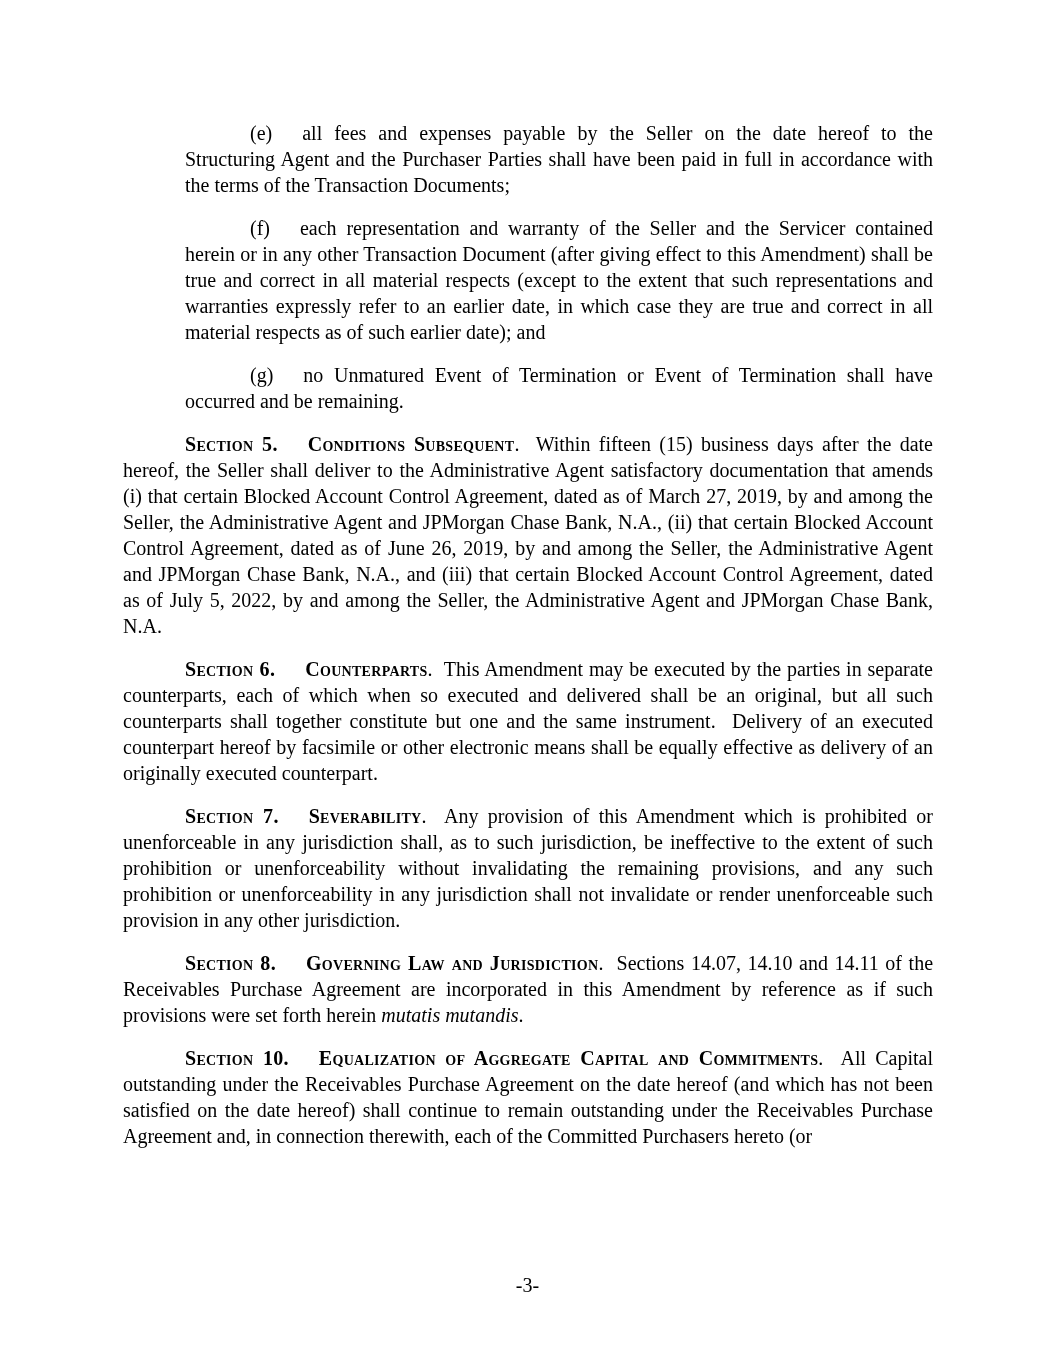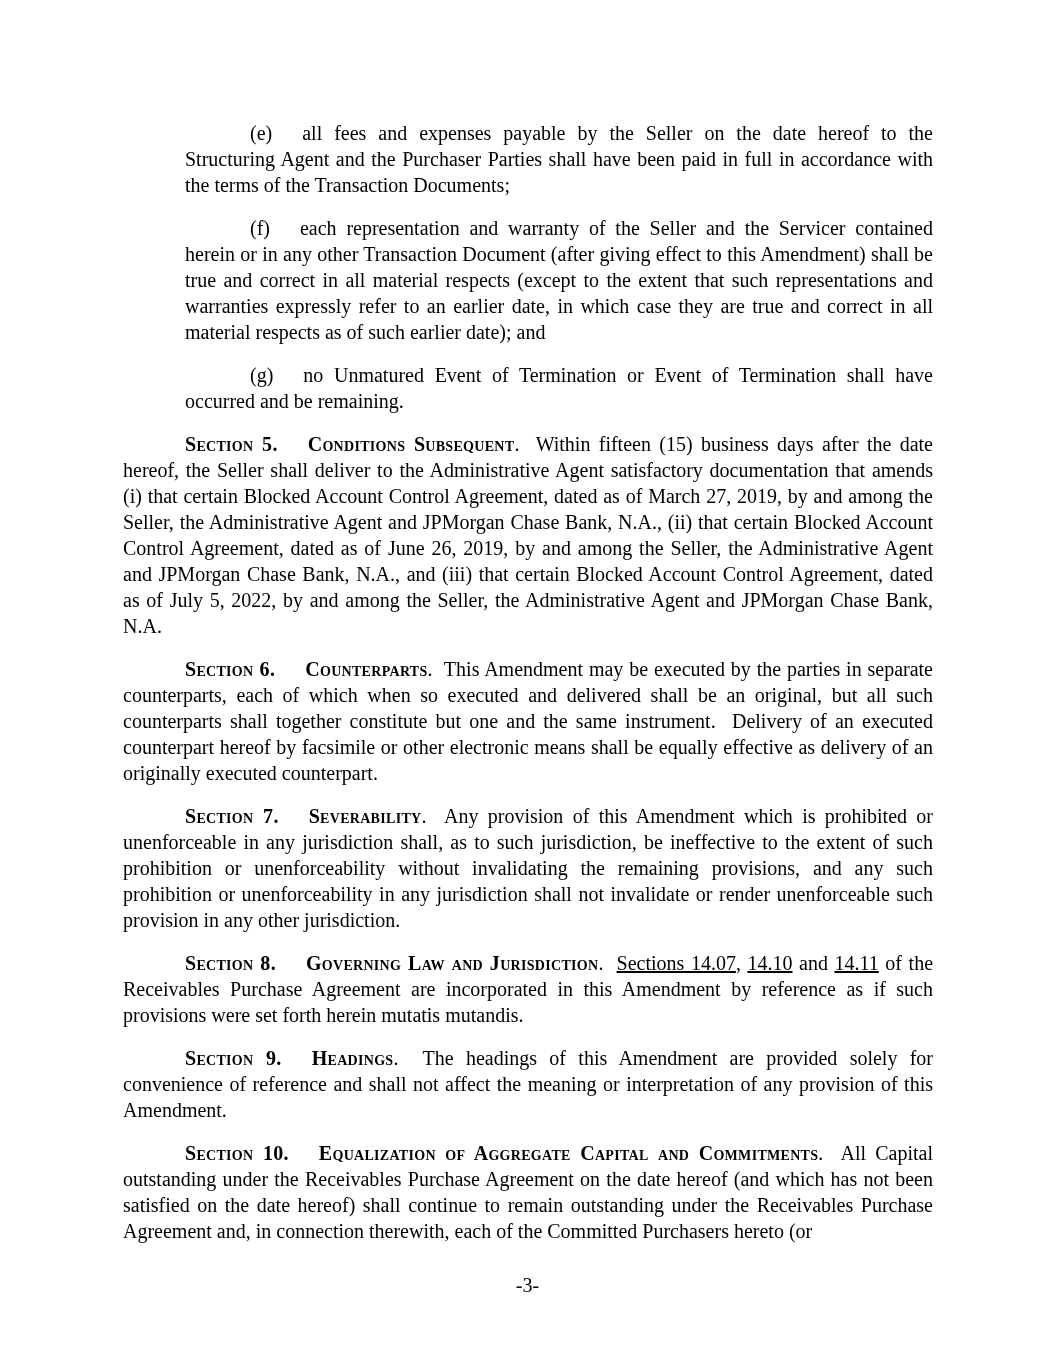--- a/index.html
+++ b/index.html
@@ -35,23 +35,23 @@
   .para.sub {
     margin-left: 62px;
     text-indent: 65px;
   }
   .sc {
     font-variant: small-caps;
     letter-spacing: 0.3px;
     font-weight: bold;
   }
   .u {
-    text-decoration: underline;
   }
   .i {
+    font-style: italic;
   }
   .tab {
     display: inline-block;
     width: 30px;
   }
   .page-number {
     position: absolute;
     top: 1272px;
     left: 0;
     width: 100%;
@@ -65,17 +65,16 @@
 
 <div class="page">
   <div class="content">
       <p class="para sub"><span>(e)</span><span class="tab"></span><span>all fees and expenses payable by the Seller on the date hereof to the Structuring Agent and the Purchaser Parties shall have been paid in full in accordance with the terms of the Transaction Documents;</span></p>
       <p class="para sub"><span>(f)</span><span class="tab"></span><span>each representation and warranty of the Seller and the Servicer contained herein or in any other Transaction Document (after giving effect to this Amendment) shall be true and correct in all material respects (except to the extent that such representations and warranties expressly refer to an earlier date, in which case they are true and correct in all material respects as of such earlier date); and</span></p>
       <p class="para sub"><span>(g)</span><span class="tab"></span><span>no Unmatured Event of Termination or Event of Termination shall have occurred and be remaining.</span></p>
       <p class="para section"><span class="sc">Section 5.</span><span class="tab"></span><span class="sc">Conditions Subsequent</span><span>.  Within fifteen (15) business days after the date hereof, the Seller shall deliver to the Administrative Agent satisfactory documentation that amends (i) that certain Blocked Account Control Agreement, dated as of March 27, 2019, by and among the Seller, the Administrative Agent and JPMorgan Chase Bank, N.A., (ii) that certain Blocked Account Control Agreement, dated as of June 26, 2019, by and among the Seller, the Administrative Agent and JPMorgan Chase Bank, N.A., and (iii) that certain Blocked Account Control Agreement, dated as of July 5, 2022, by and among the Seller, the Administrative Agent and JPMorgan Chase Bank, N.A.</span></p>
       <p class="para section"><span class="sc">Section 6.</span><span class="tab"></span><span class="sc">Counterparts</span><span>.  This Amendment may be executed by the parties in separate counterparts, each of which when so executed and delivered shall be an original, but all such counterparts shall together constitute but one and the same instrument.  Delivery of an executed counterpart hereof by facsimile or other electronic means shall be equally effective as delivery of an originally executed counterpart.</span></p>
       <p class="para section"><span class="sc">Section 7.</span><span class="tab"></span><span class="sc">Severability</span><span>.  Any provision of this Amendment which is prohibited or unenforceable in any jurisdiction shall, as to such jurisdiction, be ineffective to the extent of such prohibition or unenforceability without invalidating the remaining provisions, and any such prohibition or unenforceability in any jurisdiction shall not invalidate or render unenforceable such provision in any other jurisdiction.</span></p>
       <p class="para section"><span class="sc">Section 8.</span><span class="tab"></span><span class="sc">Governing Law and Jurisdiction</span><span>.  </span><span class="u">Sections 14.07</span><span>, </span><span class="u">14.10</span><span> and </span><span class="u">14.11</span><span> of the Receivables Purchase Agreement are incorporated in this Amendment by reference as if such provisions were set forth herein </span><span class="i">mutatis mutandis</span><span>.</span></p>
-      <p class="para section"><span class="sc">Section 9.</span><span class="tab"></span><span class="sc">Headings</span><span>.  The headings of this Amendment are provided solely for convenience of reference and shall not affect the meaning or interpretation of any provision of this Amendment.</span></p>
       <p class="para section"><span class="sc">Section 10.</span><span class="tab"></span><span class="sc">Equalization of Aggregate Capital and Commitments</span><span>.  All Capital outstanding under the Receivables Purchase Agreement on the date hereof (and which has not been satisfied on the date hereof) shall continue to remain outstanding under the Receivables Purchase Agreement and, in connection therewith, each of the Committed Purchasers hereto (or</span></p>
     </div>
   <div class="page-number">-3-</div>
 </div>
 
 </body></html>

